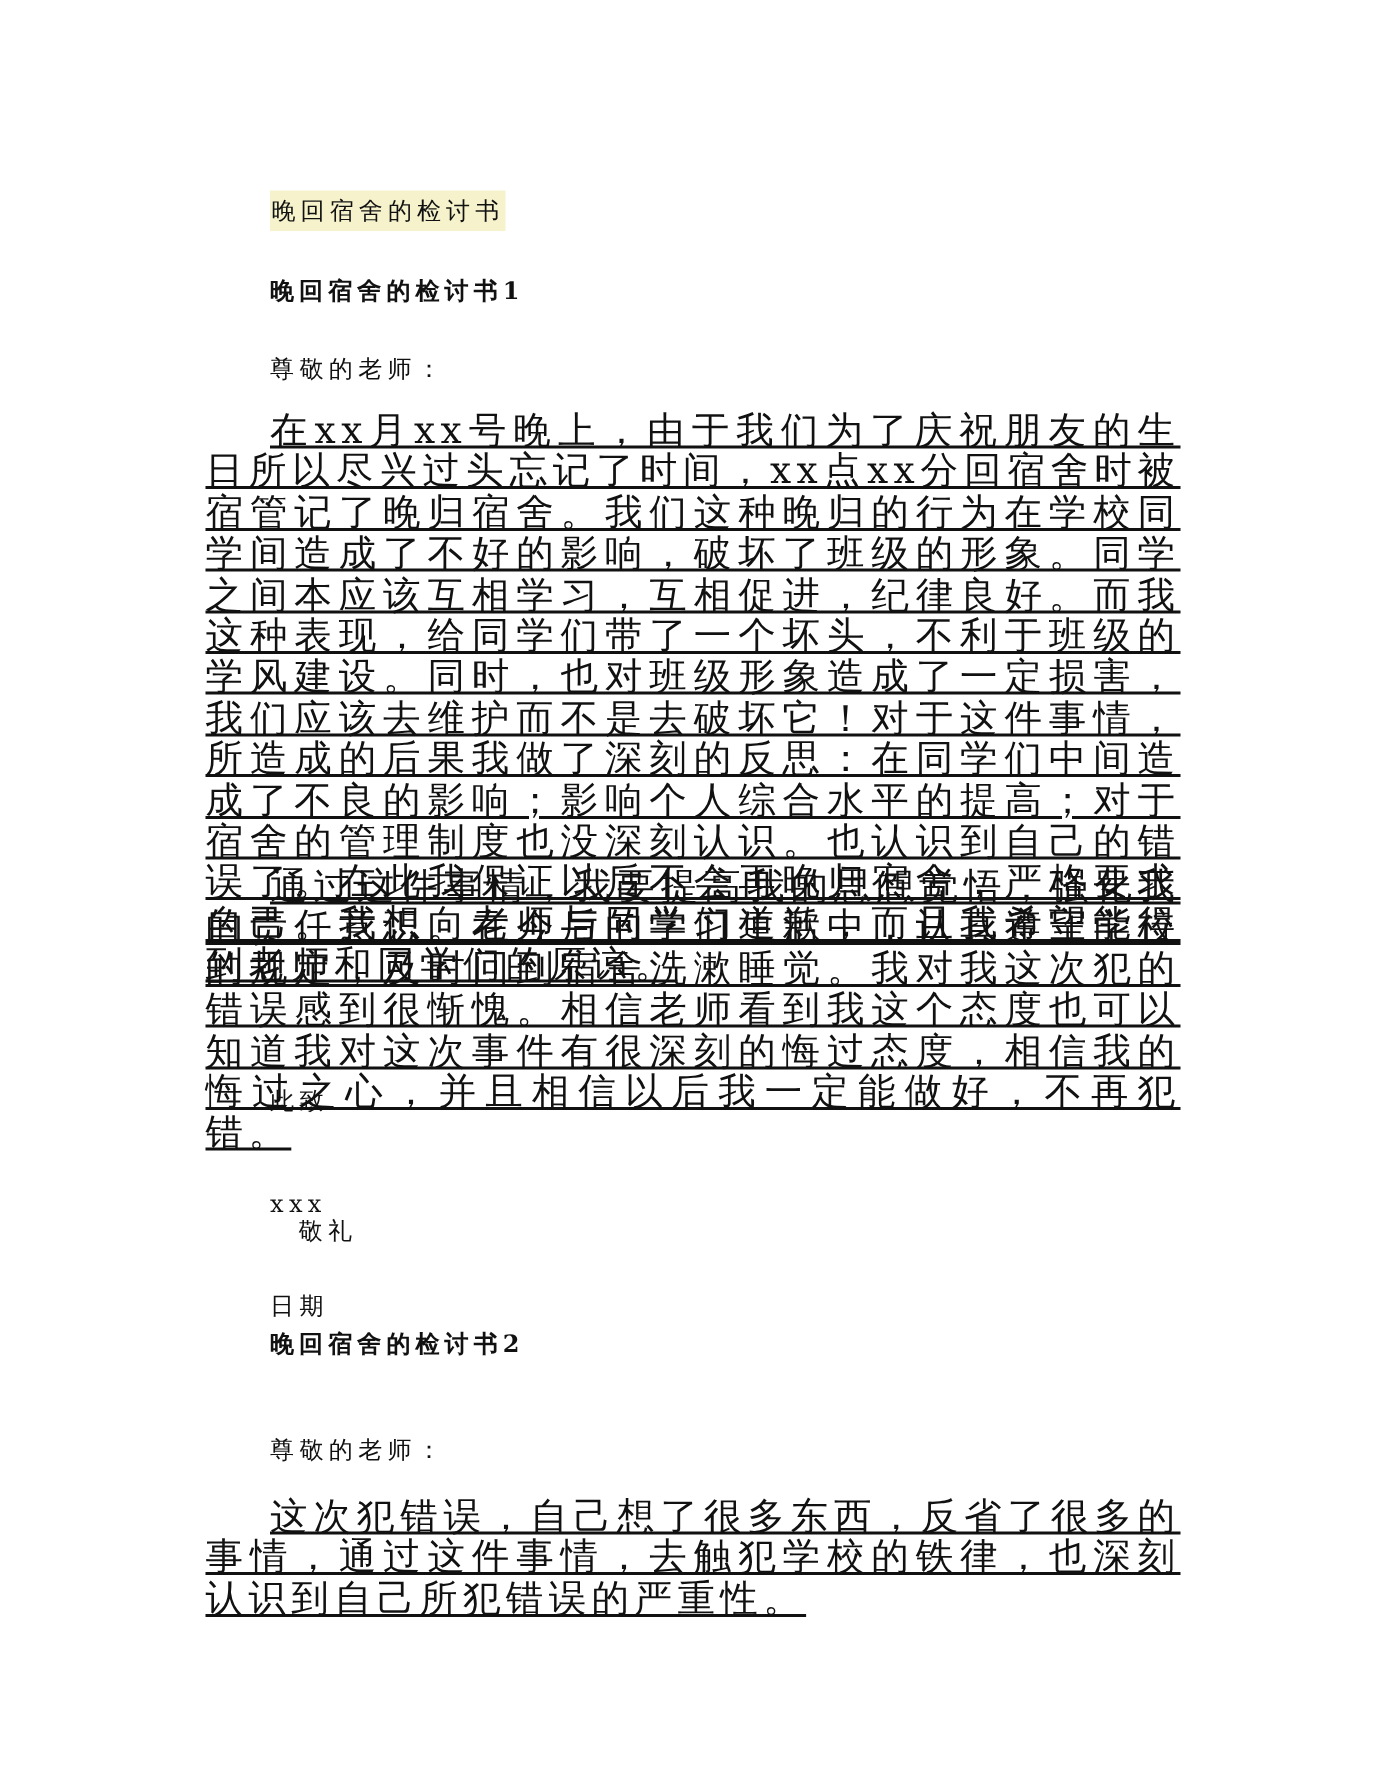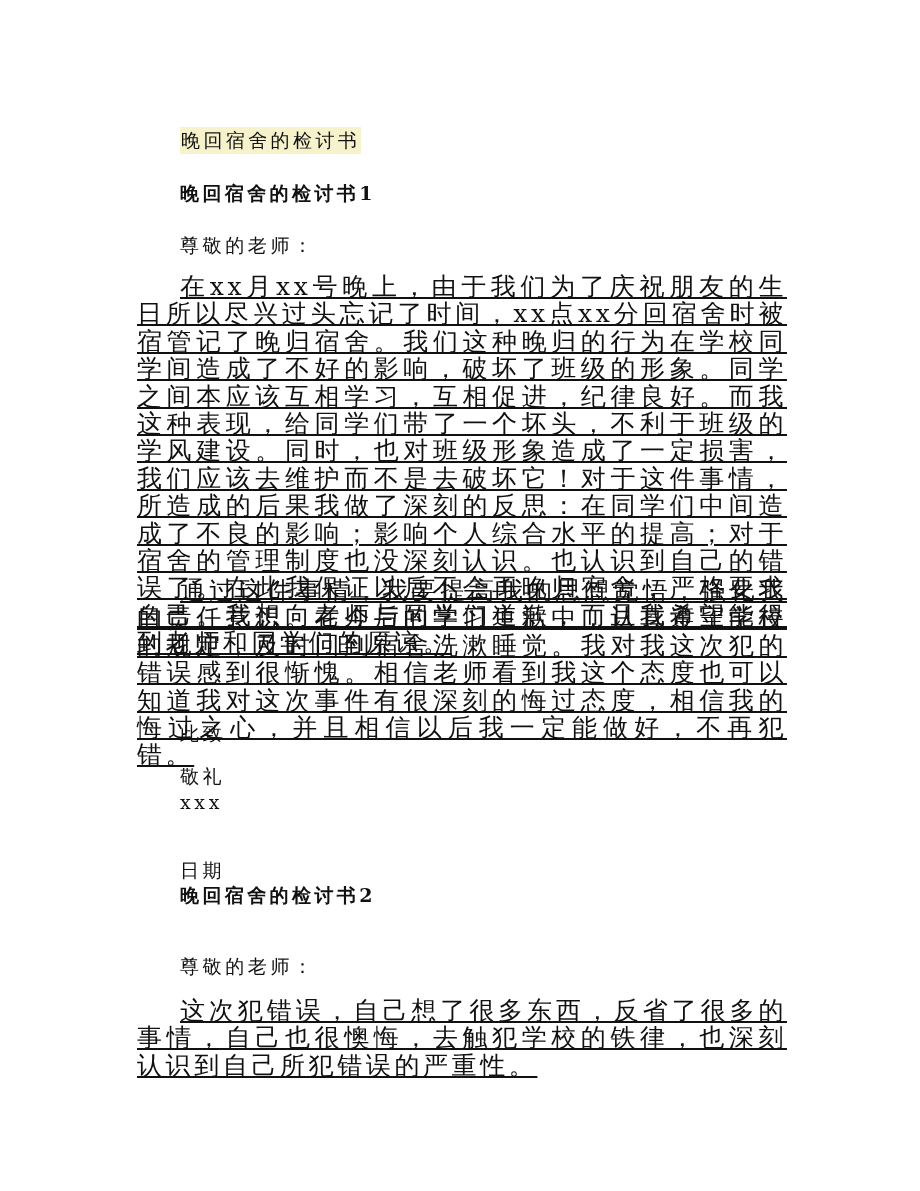--- a/index.html
+++ b/index.html
@@ -1,36 +1,36 @@
 <!DOCTYPE html>
 <html><head>
 <meta charset="utf-8">
 <style>
   html, body { margin: 0; padding: 0; background: #ffffff; }
   body { width: 920px; height: 1191px; position: relative; overflow: hidden;
          font-family: "DejaVu Serif", "Liberation Serif", serif; color: #111; }
   .page { position: absolute; left: 137px; top: 0; width: 650px; }
-  .line { position: absolute; left: 0; font-size: 19px; line-height: 27.4px; letter-spacing: 3.6px; white-space: nowrap; }
+  .line { position: absolute; left: 0; font-size: 16px; line-height: 27.4px; letter-spacing: 3.6px; white-space: nowrap; }
   .indent { left: 43px; }
   .title { left: 43px; background: #f6f3cc; padding: 0 1px; letter-spacing: 3.4px; }
   .heading { left: 43px; font-weight: bold; letter-spacing: 3.4px; }
   .para { position: absolute; left: 0; width: 650px; font-size: 25px; line-height: 27.4px;
           letter-spacing: 3.6px; text-indent: 43px; text-align: justify; text-decoration: underline; }
 </style>
 </head>
 <body>
 
 <div class="page">
   <div class="line title" style="top:127px;">晚回宿舍的检讨书</div>
 
   <div class="line heading" style="top:180px;text-align:right;">晚回宿舍的检讨书1</div>
   <div class="line indent" style="top:232px;">尊敬的老师：</div>
   <div class="para" style="top:273px;">在xx月xx号晚上，由于我们为了庆祝朋友的生日所以尽兴过头忘记了时间，xx点xx分回宿舍时被宿管记了晚归宿舍。我们这种晚归的行为在学校同学间造成了不好的影响，破坏了班级的形象。同学之间本应该互相学习，互相促进，纪律良好。而我这种表现，给同学们带了一个坏头，不利于班级的学风建设。同时，也对班级形象造成了一定损害，我们应该去维护而不是去破坏它！对于这件事情，所造成的后果我做了深刻的反思：在同学们中间造成了不良的影响；影响个人综合水平的提高；对于宿舍的管理制度也没深刻认识。也认识到自己的错误了。在此我保证以后不会再晚归宿舍，严格要求自己。我想向老师与同学们道歉，而且我希望能得到老师和同学们的原谅。</div>
   <div class="para" style="top:577px;">通过这件事情，我要提高我的思想觉悟，强化我的责任意识。在今后的学习生活中，认真遵守学校的规定，及时回到宿舍洗漱睡觉。我对我这次犯的错误感到很惭愧。相信老师看到我这个态度也可以知道我对这次事件有很深刻的悔过态度，相信我的悔过之心，并且相信以后我一定能做好，不再犯错。</div>
   <div class="line indent" style="top:720px;">此致</div>
-  <div class="line indent" style="top:763px;">敬礼</div>
+  <div class="line indent" style="top:807px;margin-left:19px;">敬礼</div>
   <div class="line indent" style="top:789px;">xxx</div>
   <div class="line indent" style="top:857px;">日期</div>
 
   <div class="line heading" style="top:882px;">晚回宿舍的检讨书2</div>
   <div class="line indent" style="top:953px;">尊敬的老师：</div>
-  <div class="para" style="top:997px;">这次犯错误，自己想了很多东西，反省了很多的事情，自己也很懊悔，去触犯学校的铁律，也深刻认识到自己所犯错误的严重性。</div>
+  <div class="para" style="top:997px;">这次犯错误，自己想了很多东西，反省了很多的事情，通过这件事情，去触犯学校的铁律，也深刻认识到自己所犯错误的严重性。</div>
 </div>
 
 </body></html>

